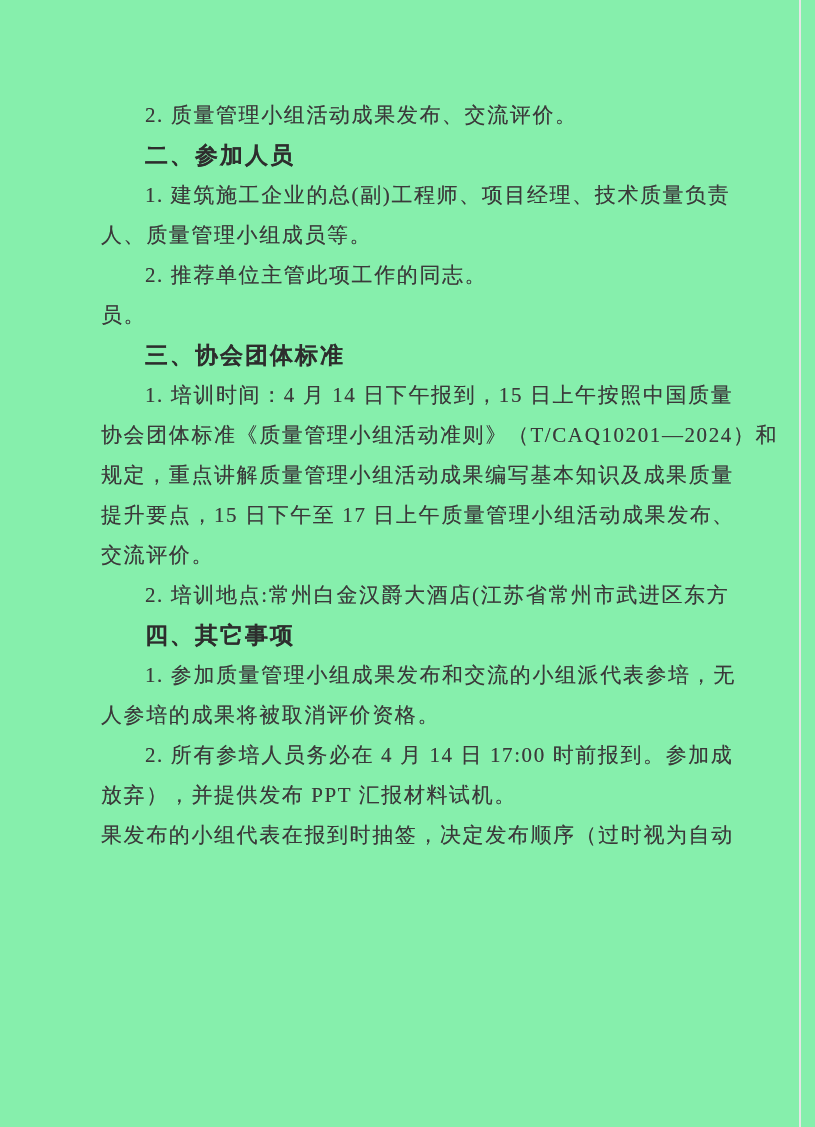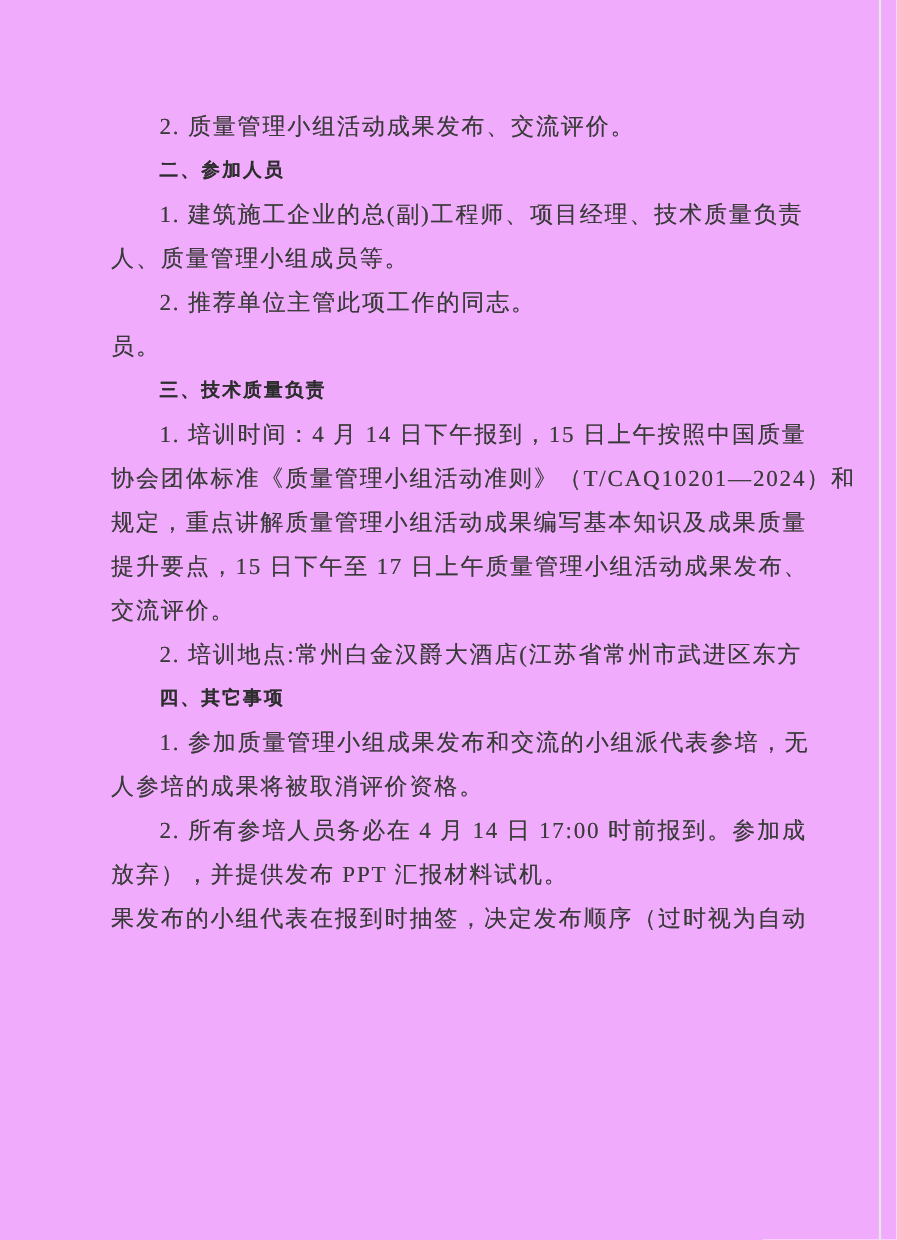--- a/index.html
+++ b/index.html
@@ -38,39 +38,39 @@
     color: #3a3a3a;
     white-space: nowrap;
     text-shadow: 0 0 0.6px rgba(80,80,80,0.65);
   }
   .line.indent {
     padding-left: 44px;
   }
   .line.heading {
     font-family: "Liberation Sans", "DejaVu Sans", sans-serif;
     font-weight: bold;
-    font-size: 17px;
+    font-size: 23px;
     letter-spacing: 2px;
     color: #2d2d2d;
     text-shadow: 0 0 0.5px rgba(45,45,45,0.7);
   }
 </style>
 </head>
 <body>
 
-<div class="page" style="background-color: #f0abfc;">
+<div class="page" style="background-color: #86efac;">
   <div class="scan-edge" style="background: rgb(230, 230, 230);"></div>
   <div class="content">
       <div class="line indent">2. 质量管理小组活动成果发布、交流评价。</div>
       <div class="line indent heading">二、参加人员</div>
       <div class="line indent">1. 建筑施工企业的总(副)工程师、项目经理、技术质量负责</div>
       <div class="line">人、质量管理小组成员等。</div>
       <div class="line indent">2. 推荐单位主管此项工作的同志。</div>
       <div class="line">员。</div>
-      <div class="line indent heading">三、技术质量负责</div>
+      <div class="line indent heading">三、协会团体标准</div>
       <div class="line indent">1. 培训时间：4 月 14 日下午报到，15 日上午按照中国质量</div>
       <div class="line">协会团体标准《质量管理小组活动准则》（T/CAQ10201—2024）和</div>
       <div class="line">规定，重点讲解质量管理小组活动成果编写基本知识及成果质量</div>
       <div class="line">提升要点，15 日下午至 17 日上午质量管理小组活动成果发布、</div>
       <div class="line">交流评价。</div>
       <div class="line indent">2. 培训地点:常州白金汉爵大酒店(江苏省常州市武进区东方</div>
       <div class="line indent heading">四、其它事项</div>
       <div class="line indent">1. 参加质量管理小组成果发布和交流的小组派代表参培，无</div>
       <div class="line">人参培的成果将被取消评价资格。</div>
       <div class="line indent">2. 所有参培人员务必在 4 月 14 日 17:00 时前报到。参加成</div>

